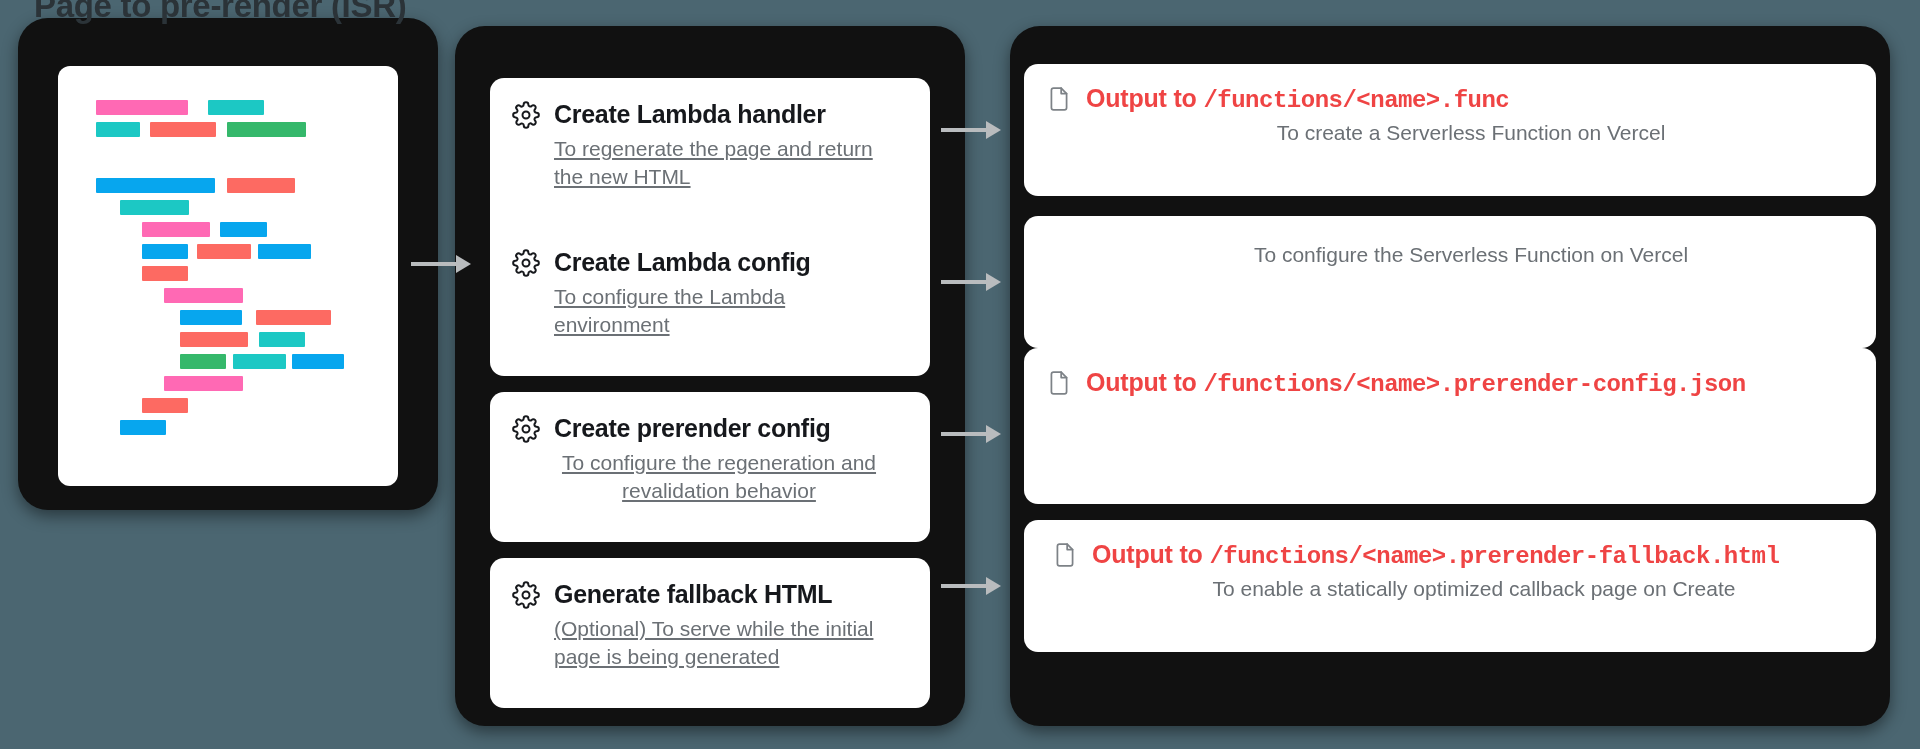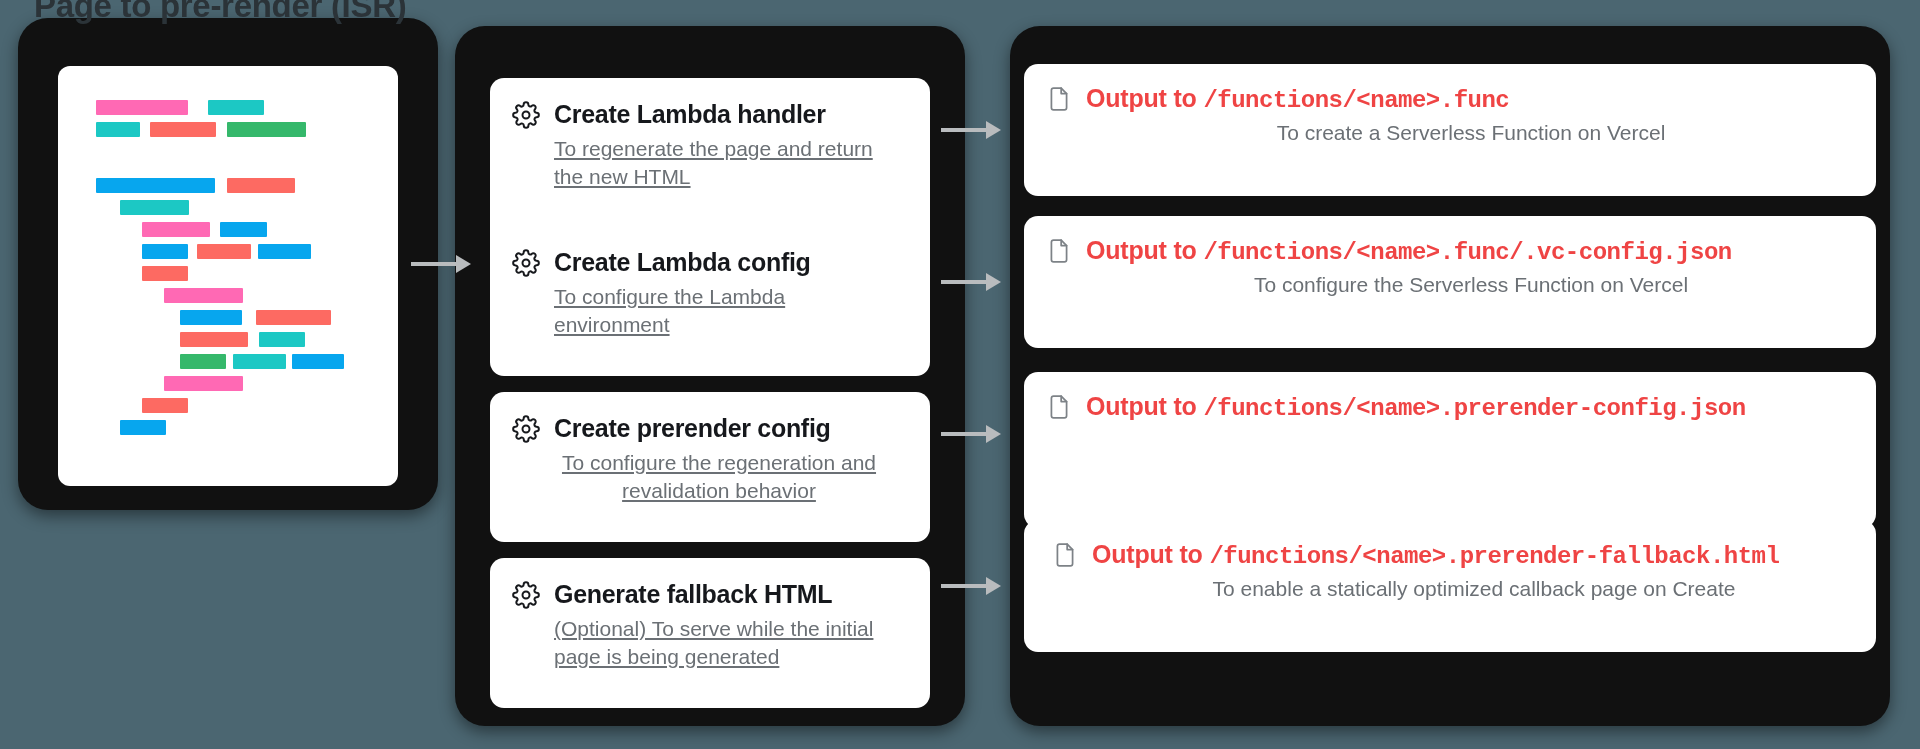--- a/index.html
+++ b/index.html
@@ -263,33 +263,24 @@
             <path d="M14 2H7a2 2 0 0 0-2 2v16a2 2 0 0 0 2 2h10a2 2 0 0 0 2-2V7z"></path>
             <polyline points="14 2 14 7 19 7"></polyline>
           </svg>
         </span>
         <span class="right-title"><span>Output to </span><span class="mono">/functions/&lt;name&gt;.func</span></span>
       </div>
       <div class="right-desc">To create a Serverless Function on Vercel</div>
     </div>
 
     <div class="right-card" style="top:190px;height:132px;">
-      <div class="right-head">
-        <span class="icon-file">
-          <svg viewBox="0 0 24 24" width="26" height="26" fill="none" stroke="#7d8287" stroke-width="1.6" stroke-linecap="round" stroke-linejoin="round">
-            <path d="M14 2H7a2 2 0 0 0-2 2v16a2 2 0 0 0 2 2h10a2 2 0 0 0 2-2V7z"></path>
-            <polyline points="14 2 14 7 19 7"></polyline>
-          </svg>
-        </span>
-        <span class="right-title"><span>Output to </span><span class="mono">/functions/&lt;name&gt;.func/.vc-config.json</span></span>
-      </div>
       <div class="right-desc">To configure the Serverless Function on Vercel</div>
     </div>
 
-    <div class="right-card" style="top:346px;height:156px;">
+    <div class="right-card" style="top:322px;height:156px;">
       <div class="right-head">
         <span class="icon-file">
           <svg viewBox="0 0 24 24" width="26" height="26" fill="none" stroke="#7d8287" stroke-width="1.6" stroke-linecap="round" stroke-linejoin="round">
             <path d="M14 2H7a2 2 0 0 0-2 2v16a2 2 0 0 0 2 2h10a2 2 0 0 0 2-2V7z"></path>
             <polyline points="14 2 14 7 19 7"></polyline>
           </svg>
         </span>
         <span class="right-title"><span>Output to </span><span class="mono">/functions/&lt;name&gt;.prerender-config.json</span></span>
       </div>
     </div>

